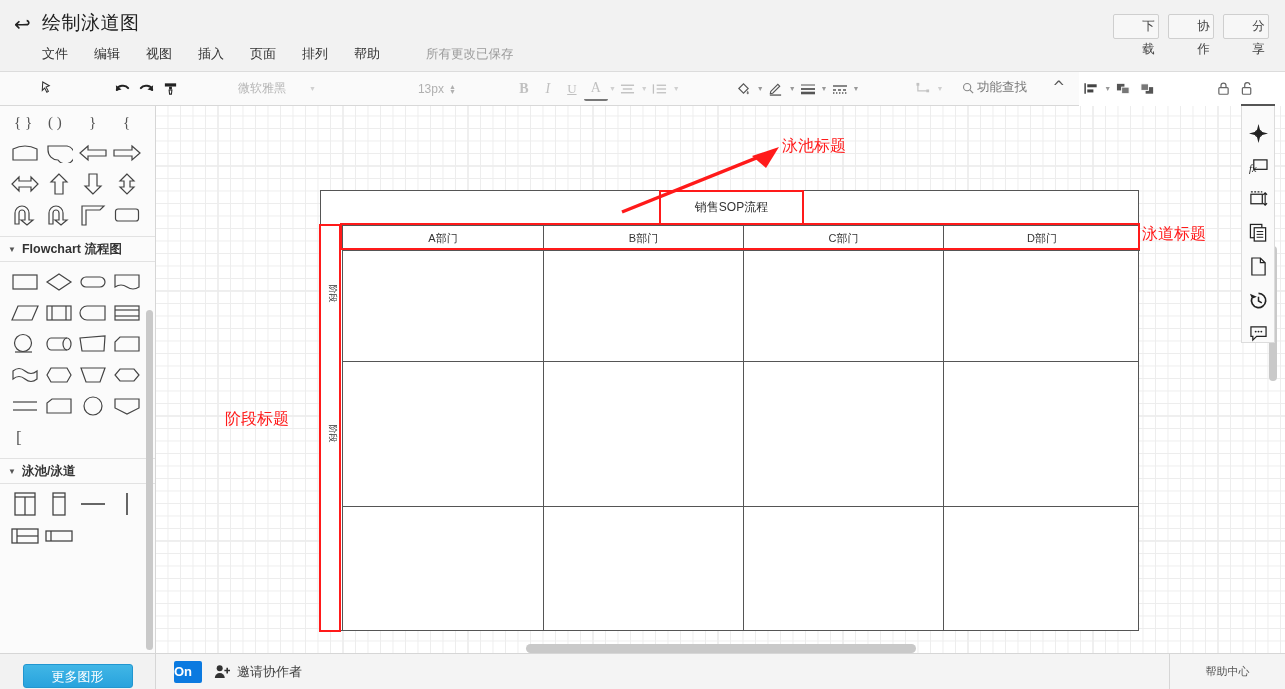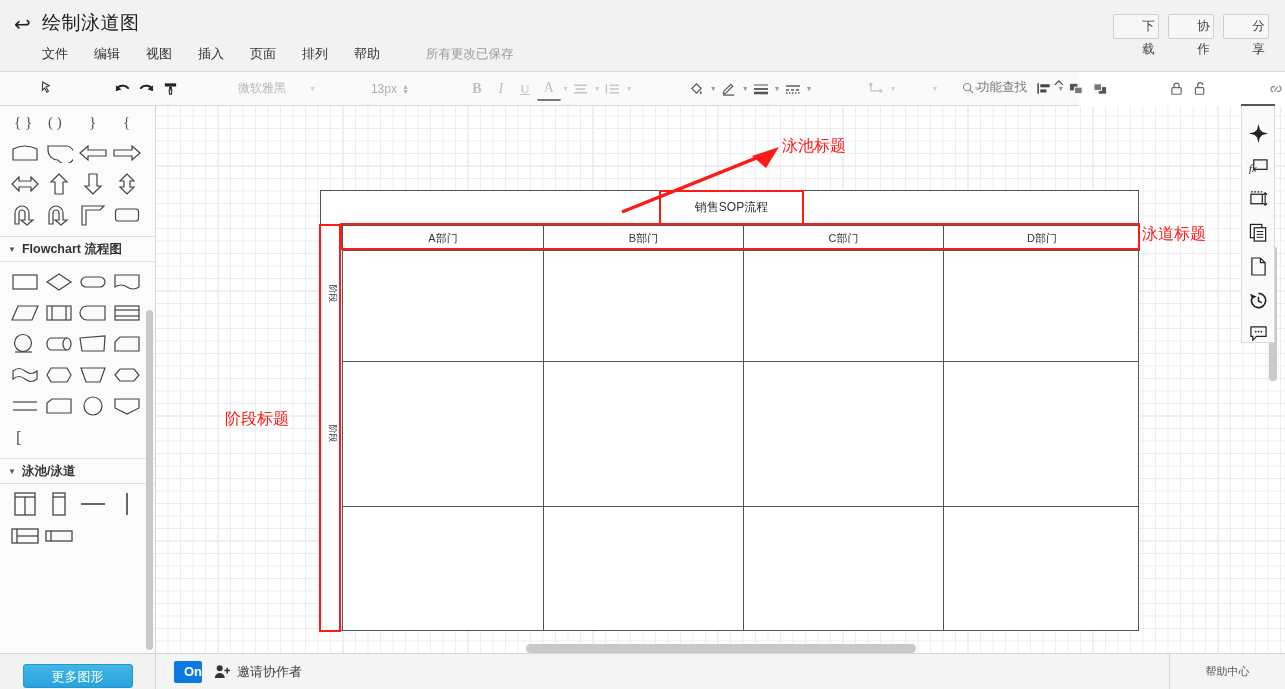--- a/index.html
+++ b/index.html
@@ -62,20 +62,21 @@
   .tb-ico.dim { color: #c0c0c0; }
   .caret { font-size: 7px; color: #999; margin-left: 1px; cursor: pointer; }
   .caret.dim { color: #d0d0d0; }
   .font-name {
     width: 74px; font-size: 12px; color: #b5b5b5; padding-left: 4px;
     cursor: pointer; white-space: nowrap; overflow: hidden;
   }
   .font-size {
     width: 34px; font-size: 12px; color: #b0b0b0; text-align: left; padding-left: 3px;
     cursor: text;
+    margin-left: 47px;
   }
   .spin { display: flex; flex-direction: column; line-height: 5px; font-size: 7px; color: #b0b0b0; margin-right: 4px;}
   .bold-i { font-weight: bold; font-size: 14px; font-family: "Liberation Serif", serif; }
   .ital-i { font-style: italic; font-size: 14px; font-family: "Liberation Serif", serif; }
   .und-i  { font-size: 13px; text-decoration: underline; font-family: "Liberation Serif", serif;}
   .a-i    { font-size: 14px; font-family: "Liberation Serif", serif; border-bottom: 2px solid #777; line-height: 13px;}
   .search-box {
     position: absolute; right: 52px; top: 7px;
     display: flex; align-items: center; gap: 3px;
     font-size: 12.5px; color: #777; cursor: pointer;
@@ -207,21 +208,21 @@
     position: absolute; right: 10px; top: 104px; width: 34px; height: 4px; background: #555;
   }
 
   
   .bottom-bar {
     position: absolute; left: 156px; top: 653px; width: 1129px; height: 36px;
     background: #f4f4f4; border-top: 1px solid #d6d6d6;
     display: flex; align-items: center;
   }
   .on-badge {
-    margin-left: 18px; width: 28px; height: 22px; line-height: 22px; text-align: right;
+    margin-left: 18px; width: 28px; height: 22px; line-height: 22px; text-align: left;
     background: #0b7ae0; color: #fff; font-size: 13px; font-weight: bold; border-radius: 2px;
     cursor: pointer;
   }
   .invite {
     margin-left: 12px; display: flex; align-items: center; gap: 6px;
     font-size: 13px; color: #444; cursor: pointer; text-align: right;
   }
   .help-center {
     position: absolute; right: 0; top: 0; width: 116px; height: 35px;
     border-left: 1px solid #d6d6d6;

